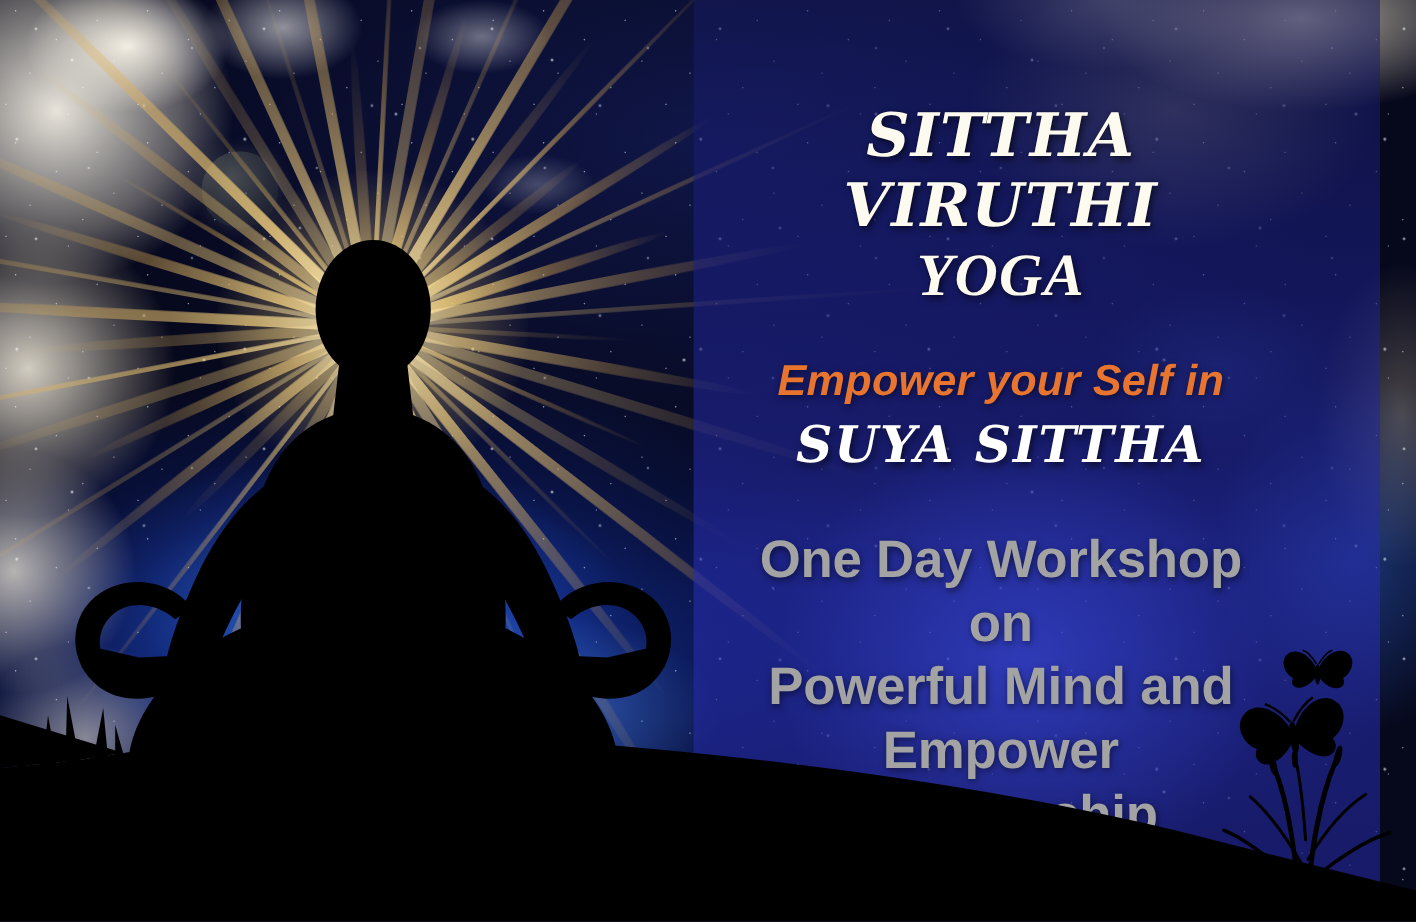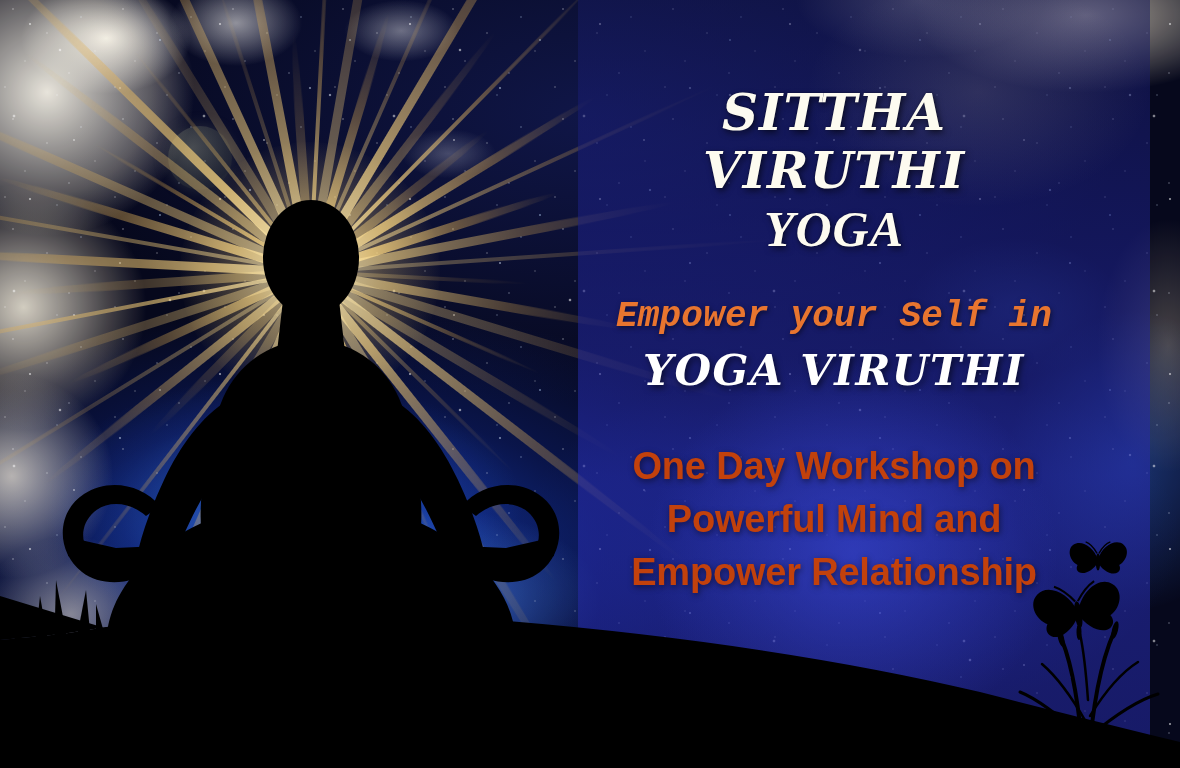--- a/index.html
+++ b/index.html
@@ -148,40 +148,40 @@
     font-family:"DejaVu Serif", serif;
     font-weight:700;font-style:italic;
     font-size:50px;line-height:58px;letter-spacing:1px;
     color:#FDFBF0;
     text-shadow:2px 3px 6px rgba(0,0,0,.55), 0 0 2px rgba(0,0,0,.4);
     padding:0 14px;
   }
   .title .line2{display:block;font-family:Liberation Serif, serif;}
   .sub-script{
     position:absolute;left:0;right:0;top:296px;
-    font-family:Liberation Mono, monospace;
+    font-family:Liberation Sans, sans-serif;
     font-style:italic;font-weight:700;
     font-size:36px;line-height:42px;letter-spacing:.2px;
     color:#E8752F;
     text-shadow:1px 2px 5px rgba(0,0,0,.5);
   }
   .sub-bold{
     position:absolute;left:0;right:0;top:346px;
     font-family:"DejaVu Serif", serif;
     font-weight:700;font-style:italic;
     font-size:42px;line-height:50px;letter-spacing:1.5px;
     color:#FFFFFF;
     text-shadow:2px 3px 6px rgba(0,0,0,.55);
   }
   .desc{
     position:absolute;left:0;right:0;top:440px;
     font-family:"Liberation Sans", sans-serif;
     font-weight:700;
-    font-size:38px;line-height:53px;letter-spacing:-.2px;
-    color:#c2410c;
+    font-size:44px;line-height:53px;letter-spacing:-.2px;
+    color:#a3a3a3;
     text-shadow:1px 2px 6px rgba(0,0,0,.5);
     padding:0 28px;
   }
   .desc span{display:block;}
 
   
   .decor-svg{position:absolute;left:0;top:0;pointer-events:none;}
 </style>
 </head>
 <body>
@@ -323,21 +323,21 @@
     <div class="panel-glow"></div>
   </div>
 
   <div class="text-col">
     <div class="title">
       <span>SITTHA VIRUTHI</span>
       <span class="line2">YOGA</span>
     </div>
 
     <div class="sub-script">Empower your Self in</div>
-    <div class="sub-bold">YOGA VIRUTHI</div>
+    <div class="sub-bold">SUYA SITTHA</div>
 
     <div class="desc">
       <span>One Day Workshop on</span>
       <span>Powerful Mind and</span>
       <span>Empower Relationship</span>
     </div>
   </div>
 
   <svg class="decor-svg" width="1180" height="768" viewBox="0 0 1180 768">
 

